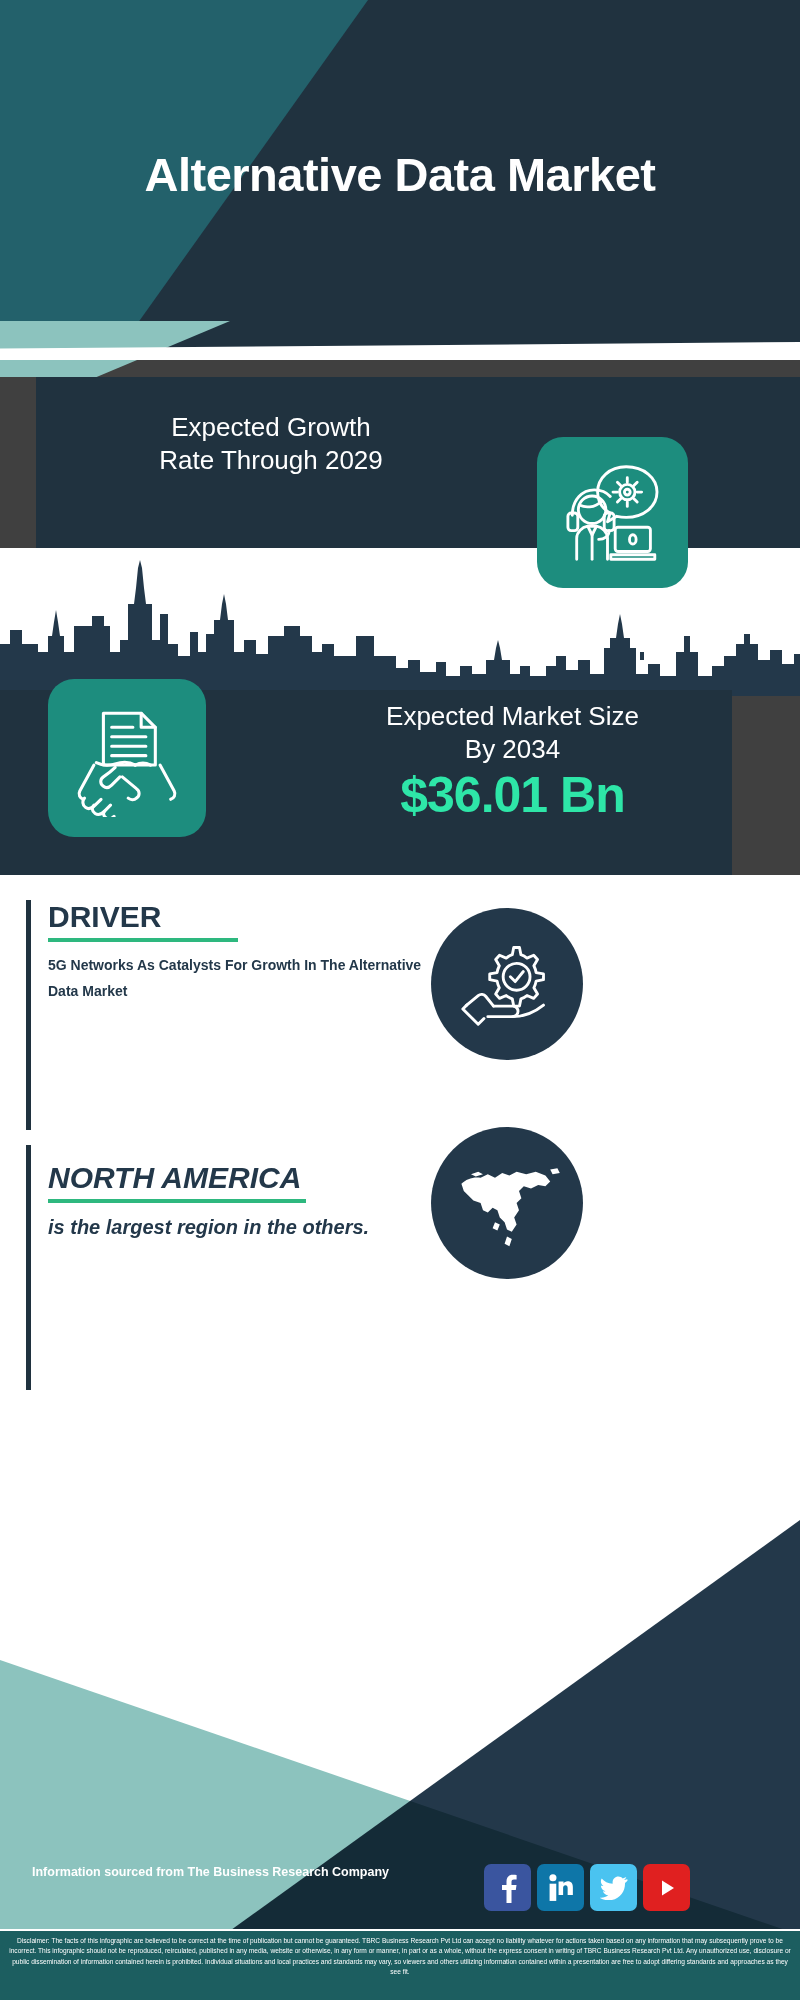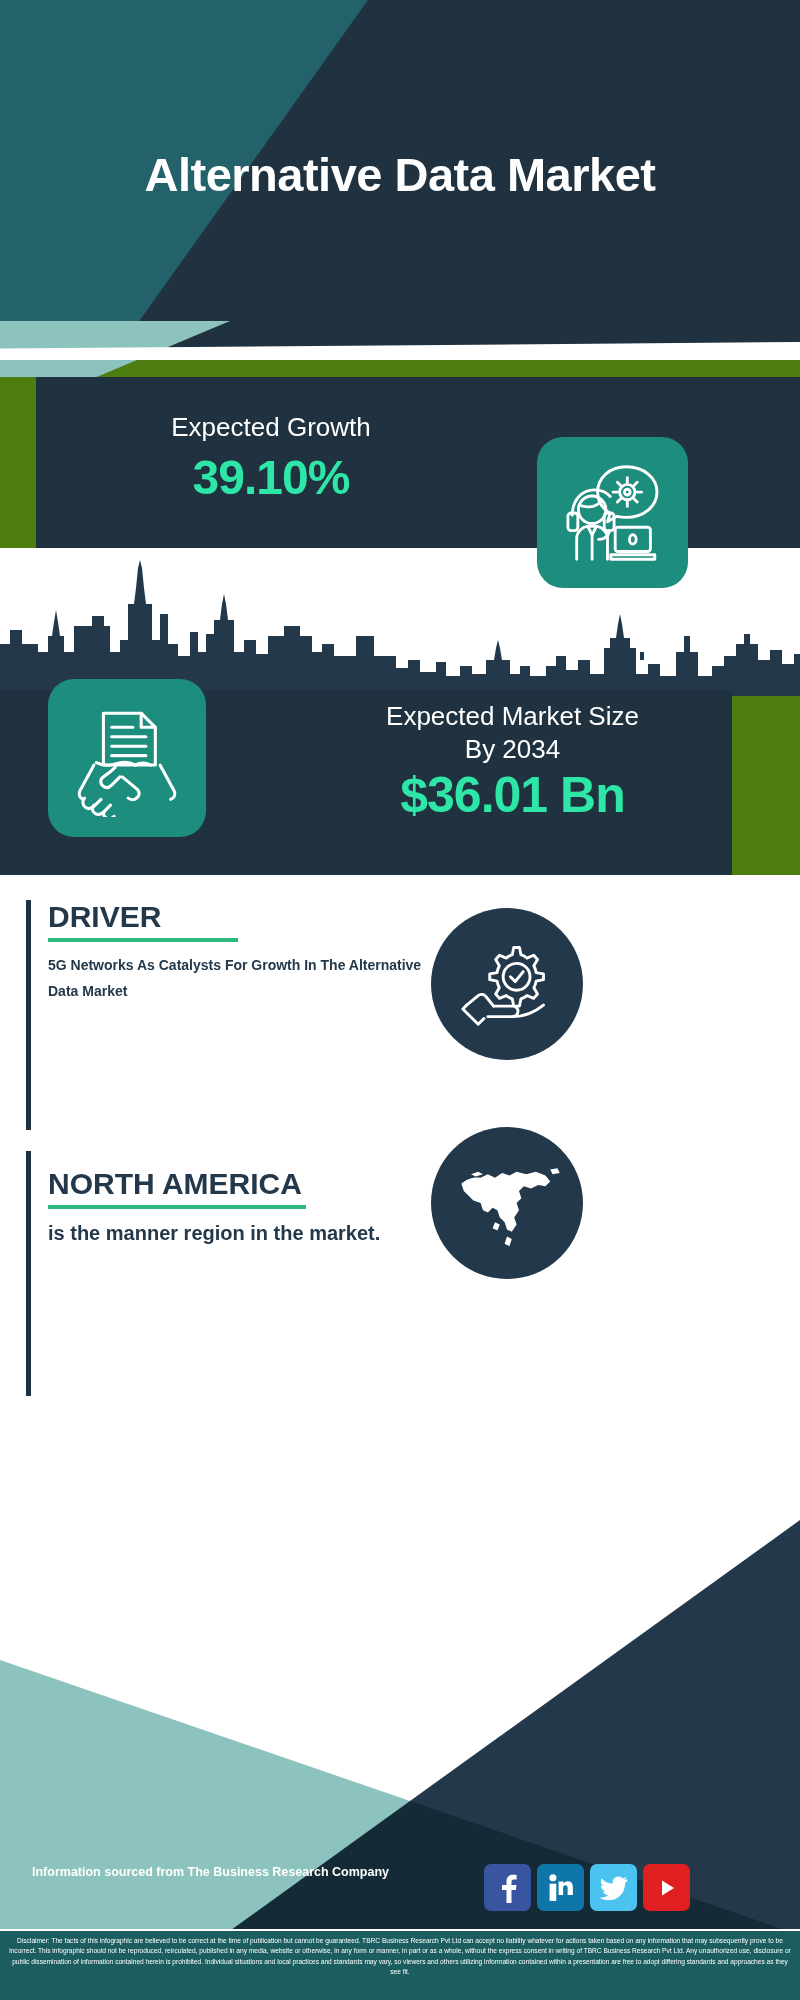--- a/index.html
+++ b/index.html
@@ -1,21 +1,21 @@
 <!DOCTYPE html>
 <html><head>
 <meta charset="utf-8">
 <style>
   html,body{margin:0;padding:0;background:#ffffff;}
   body{
     font-family:"Liberation Sans", sans-serif;
     width:800px; height:2000px;
     position:relative; overflow:hidden;
   }
-  .page{position:relative;width:800px;height:2000px;background:#4d7c0f;overflow:hidden;}
+  .page{position:relative;width:800px;height:2000px;background:#404040;overflow:hidden;}
 
   
   .header{position:absolute;left:0;top:0;width:800px;height:348px;overflow:hidden;background:#20323f;}
   .header .teal-wedge{
     position:absolute;left:0;top:0;width:800px;height:348px;
     background:#23616b;
     clip-path:polygon(0 0, 46% 0, 15% 100%, 0 100%);
   }
   .header-title{
     position:absolute;left:0;top:0;width:800px;height:348px;
@@ -116,21 +116,21 @@
   <div class="header">
     <div class="teal-wedge"></div>
     <div class="header-title">Alternative Data Market</div>
   </div>
   <div class="header-lower-teal"></div>
   <div class="header-white-cut"></div>
 
   <div class="stat1">
     <div class="stat1-text">
       <div class="stat1-label">Expected Growth</div>
-      <div class="stat1-value">39.10%</div>
+      <div class="stat1-label">Rate Through 2029</div>
     </div>
   </div>
 
   <div class="icon-box icon-box-1">
     <svg width="110" height="110" viewBox="0 0 100 100" fill="none" stroke="#ffffff" stroke-width="2.6" stroke-linecap="round" stroke-linejoin="round">
 
       <path d="M62 8 C78 8 90 18 90 31 C90 44 78 54 62 54 C59 54 56 53.6 53.4 53 L45 58 L47.4 50 C40 46 36 39 36 31 C36 18 47 8 62 8 Z"></path>
       <circle cx="63" cy="31" r="7"></circle>
       <circle cx="63" cy="31" r="2.6"></circle>
       <path d="M63 18 L63 22 M63 40 L63 44 M50 31 L54 31 M72 31 L76 31 M54 22 L57 25 M69 37 L72 40 M54 40 L57 37 M69 25 L72 22"></path>
@@ -223,26 +223,26 @@
         <circle cx="60" cy="42.5" r="14"></circle>
         <path d="M53.5 42.5 L58.5 47.5 L67 37"></path>
 
         <path d="M8 72 L20 62 C22.5 60 26 60.5 28 63 L36 73"></path>
         <path d="M36 73 L56 73 C59 73 61.5 75.5 61.5 78.5 C61.5 81.5 59 84 56 84 L30 84"></path>
         <path d="M8 72 L4 76 L20 92 L26 86"></path>
         <path d="M56 84 C66 84 78 80 88 72"></path>
       </svg>
     </div>
 
-    <div class="card" style="left:26px;top:276px;width:560px;height:245px;">
+    <div class="card" style="left:26px;top:270px;width:560px;height:245px;font-style:italic;">
       <div class="card-bar" style="height:245px;"></div>
       <div class="card-body" style="padding-top:16px;">
         <div class="card-title">NORTH AMERICA</div>
         <div class="card-underline" style="width:258px;"></div>
-        <div class="card-text" style="font-size:20px;line-height:28px;">is the manner region in the market.</div>
+        <div class="card-text" style="font-size:20px;line-height:28px;">is the largest region in the others.</div>
       </div>
     </div>
 
     <div class="circle-icon" style="left:431px;top:252px;width:152px;height:152px;">
       <svg width="120" height="120" viewBox="0 0 100 100">
         <path fill="#ffffff" d="M12 34 C16 30 22 28 28 29 L34 26 L40 29 L46 25 L52 27 L58 24 L66 26
           L74 24 L82 27 L86 32 L82 36 L76 35 L70 38 L64 36 L60 40 L62 46 L58 50 L60 56 L56 62
           L58 68 L54 74 L50 72 L48 66 L44 62 L42 56 L38 54 L34 58 L30 56 L28 50 L22 48 L18 44
           L14 40 Z M70 30 L76 29 L80 31 L76 33 L70 33 Z M86 22 L92 21 L94 25 L88 26 Z
           M50 78 L54 80 L52 86 L48 84 Z M40 66 L44 68 L42 73 L38 71 Z

